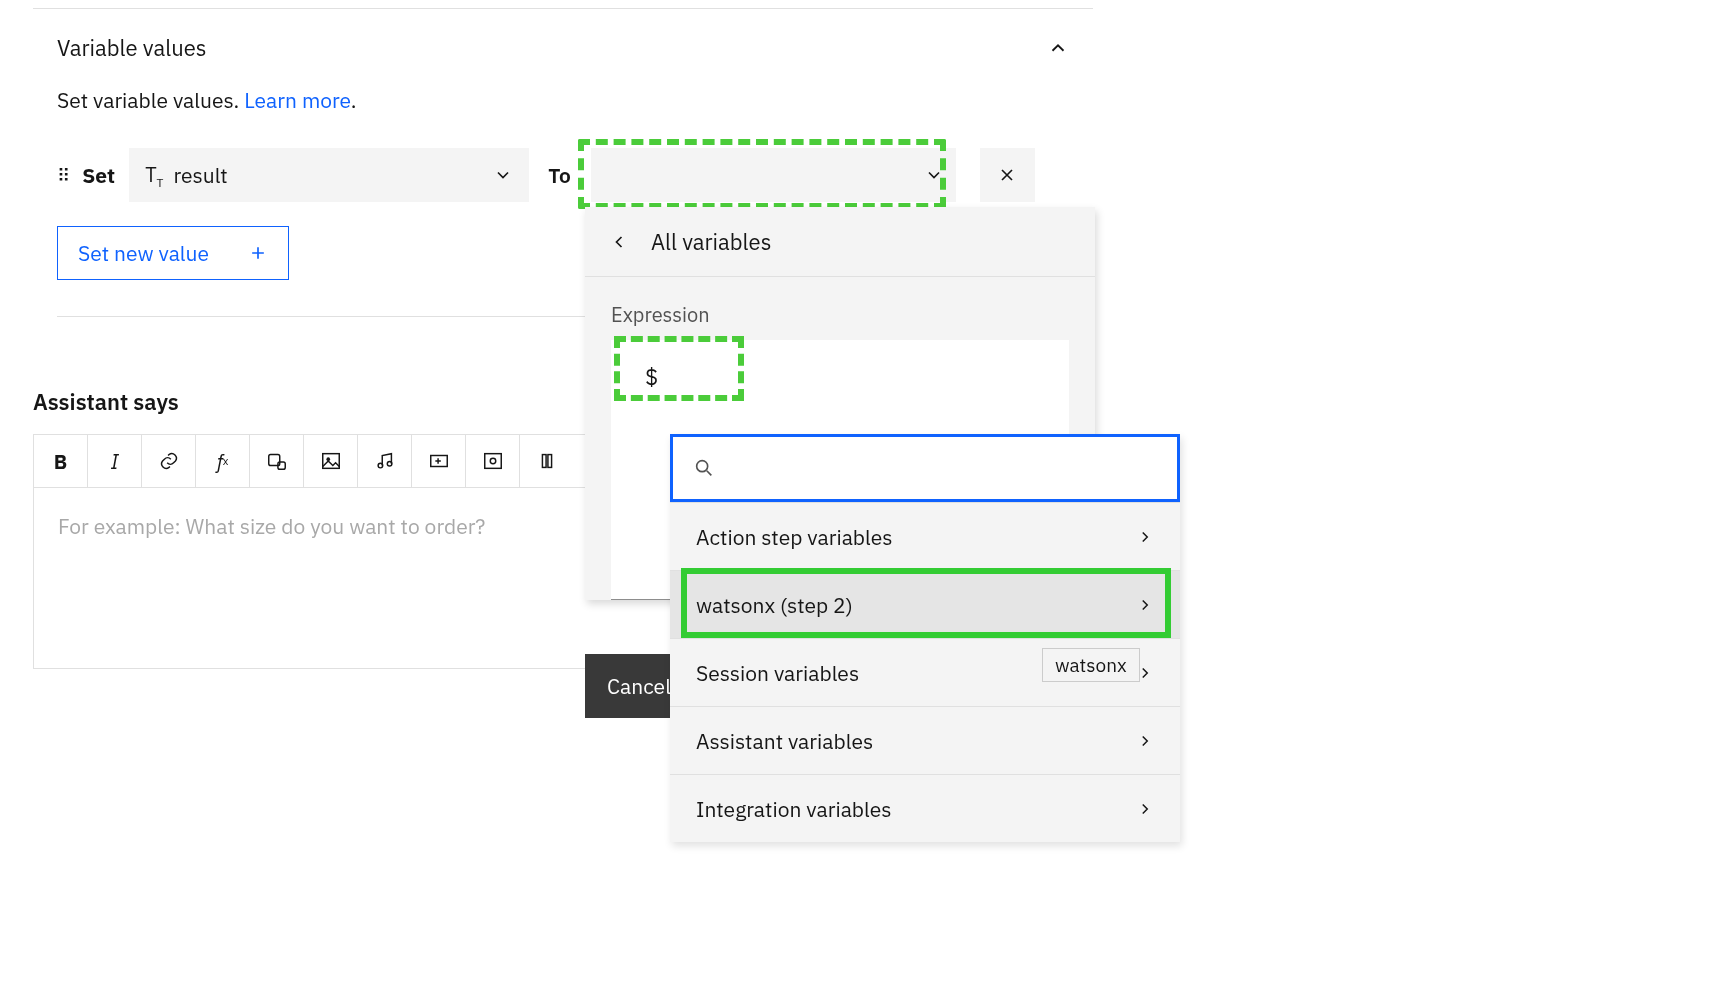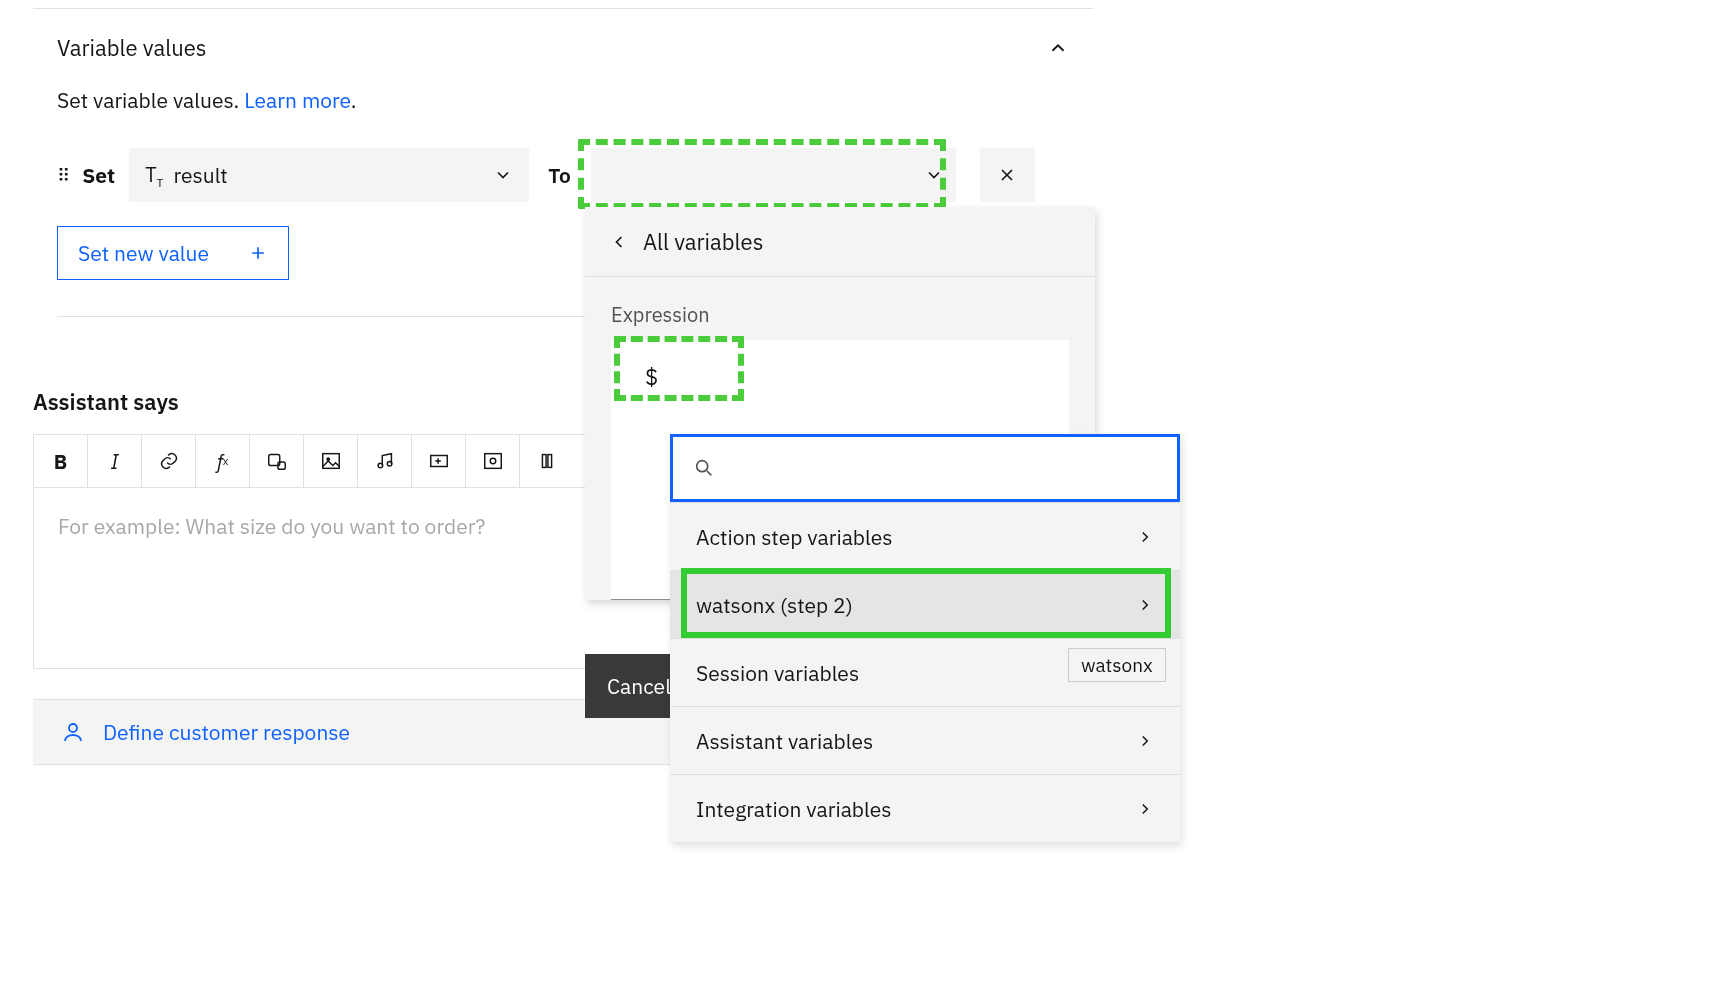--- a/index.html
+++ b/index.html
@@ -157,21 +157,21 @@
     position: absolute;
     left: 585px;
     top: 207px;
     width: 510px;
     background: #f4f4f4;
     box-shadow: 2px 4px 8px rgba(0,0,0,0.15);
   }
   .popover-header {
     display: flex;
     align-items: center;
-    gap: 14px;
+    gap: 22px;
     padding: 20px 24px;
     border-bottom: 1px solid #e0e0e0;
     font-size: 22px;
   }
   .expression-label {
     padding: 24px 26px 6px 26px;
     color: #525252;
     font-size: 20px;
   }
   .expression-box {
@@ -379,29 +379,20 @@
               <rect x="7" y="5" width="4" height="14" stroke="#161616" stroke-width="1.6" fill="none"></rect>
               <rect x="13" y="5" width="4" height="14" stroke="#161616" stroke-width="1.6" fill="none"></rect>
             </svg>
         </div>
       </div>
       <div class="editor-area">
         <span>For example: What size do you want to order?</span>
       </div>
     </div>
 
-    <div class="define-response">
-      <span>
-        <svg viewBox="0 0 24 24" width="24" height="24">
-            <circle cx="12" cy="8" r="4" stroke="#0f62fe" stroke-width="1.8" fill="none"></circle>
-            <path d="M4 21c0-4 4-6 8-6s8 2 8 6" stroke="#0f62fe" stroke-width="1.8" fill="none"></path>
-          </svg>
-      </span>
-      <span>Define customer response</span>
-    </div>
   </div>
 </div>
 
 <div class="dashed-highlight-to" style="left:578px; top:139px; width:368px; height:70px;"></div>
 
 <div class="popover">
   <div class="popover-header">
     <span>
       <svg viewBox="0 0 24 24" width="20" height="20">
           <path d="M15 6l-6 6 6 6" stroke="#161616" stroke-width="2" fill="none"></path>
@@ -470,13 +461,13 @@
           <svg viewBox="0 0 24 24" width="18" height="18">
             <path d="M9 6l6 6-6 6" stroke="#161616" stroke-width="2" fill="none"></path>
           </svg>
         </span>
     </li>
   </ul>
 </div>
 
 <div class="green-solid-highlight" style="left:681px; top:568px; width:490px; height:70px;"></div>
 
-<div class="tooltip" style="left:1068px; top:648px;">watsonx</div>
+<div class="tooltip" style="left:1042px; top:648px;">watsonx</div>
 
 </body></html>

